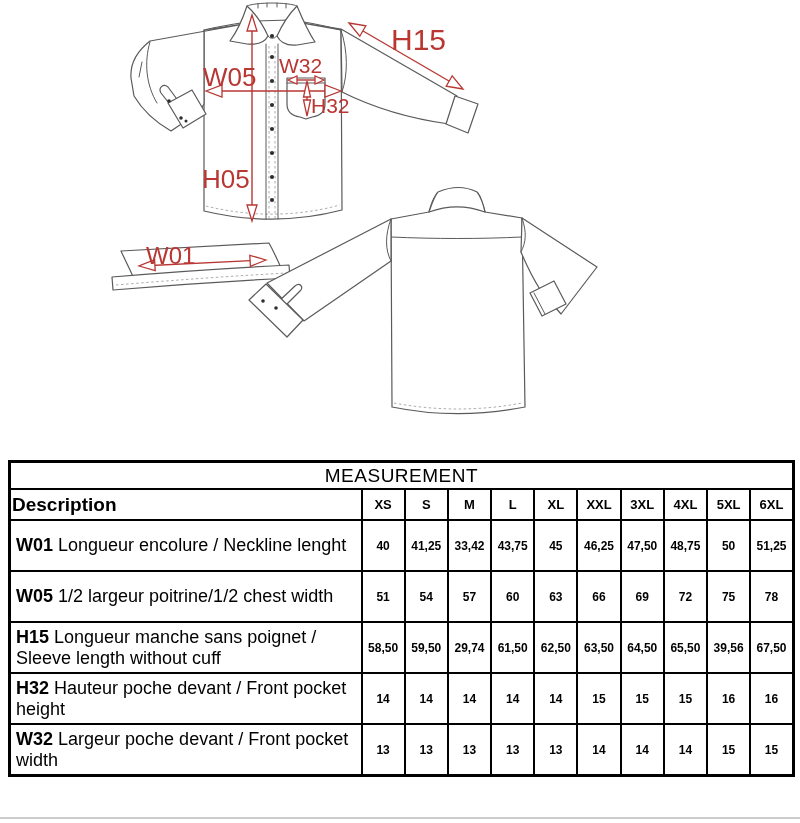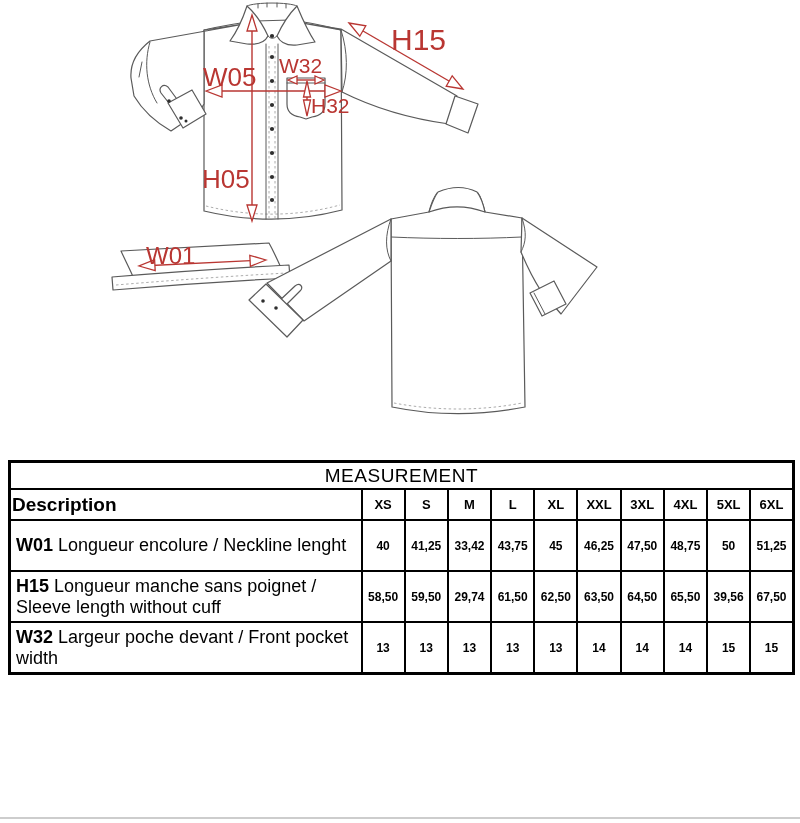--- a/index.html
+++ b/index.html
@@ -171,36 +171,62 @@
         <td class="num">33,42</td>
         <td class="num">43,75</td>
         <td class="num">45</td>
         <td class="num">46,25</td>
         <td class="num">47,50</td>
         <td class="num">48,75</td>
         <td class="num">50</td>
         <td class="num">51,25</td>
       </tr>
 
+      <tr>
+        <td class="desc"><span class="code">W05</span> <span>1/2 largeur poitrine/1/2 chest width</span></td>
+        <td class="num">51</td>
+        <td class="num">54</td>
+        <td class="num">57</td>
+        <td class="num">60</td>
+        <td class="num">63</td>
+        <td class="num">66</td>
+        <td class="num">69</td>
+        <td class="num">72</td>
+        <td class="num">75</td>
+        <td class="num">78</td>
+      </tr>
 
 
       <tr>
         <td class="desc"><span class="code">H15</span> <span>Longueur manche sans poignet / Sleeve length without cuff</span></td>
         <td class="num">58,50</td>
         <td class="num">59,50</td>
         <td class="num">29,74</td>
         <td class="num">61,50</td>
         <td class="num">62,50</td>
         <td class="num">63,50</td>
         <td class="num">64,50</td>
         <td class="num">65,50</td>
         <td class="num">39,56</td>
         <td class="num">67,50</td>
       </tr>
 
+      <tr>
+        <td class="desc"><span class="code">H32</span> <span>Hauteur poche devant / Front pocket height</span></td>
+        <td class="num">14</td>
+        <td class="num">14</td>
+        <td class="num">14</td>
+        <td class="num">14</td>
+        <td class="num">14</td>
+        <td class="num">15</td>
+        <td class="num">15</td>
+        <td class="num">15</td>
+        <td class="num">16</td>
+        <td class="num">16</td>
+      </tr>
 
       <tr>
         <td class="desc"><span class="code">W32</span> <span>Largeur poche devant / Front pocket width</span></td>
         <td class="num">13</td>
         <td class="num">13</td>
         <td class="num">13</td>
         <td class="num">13</td>
         <td class="num">13</td>
         <td class="num">14</td>
         <td class="num">14</td>

